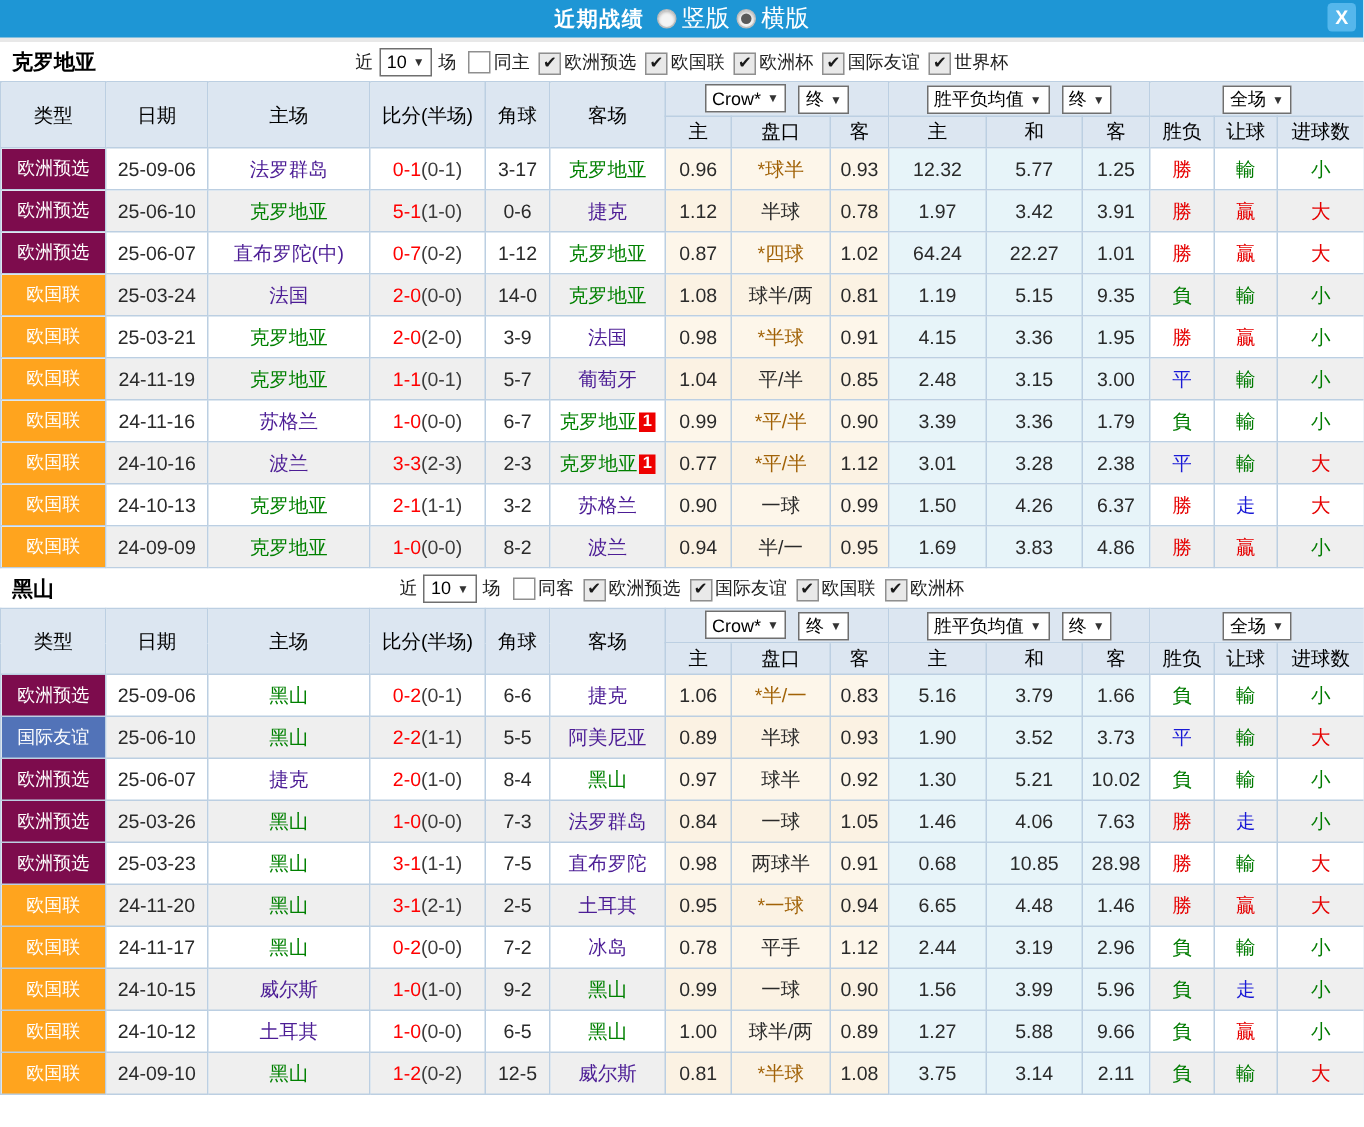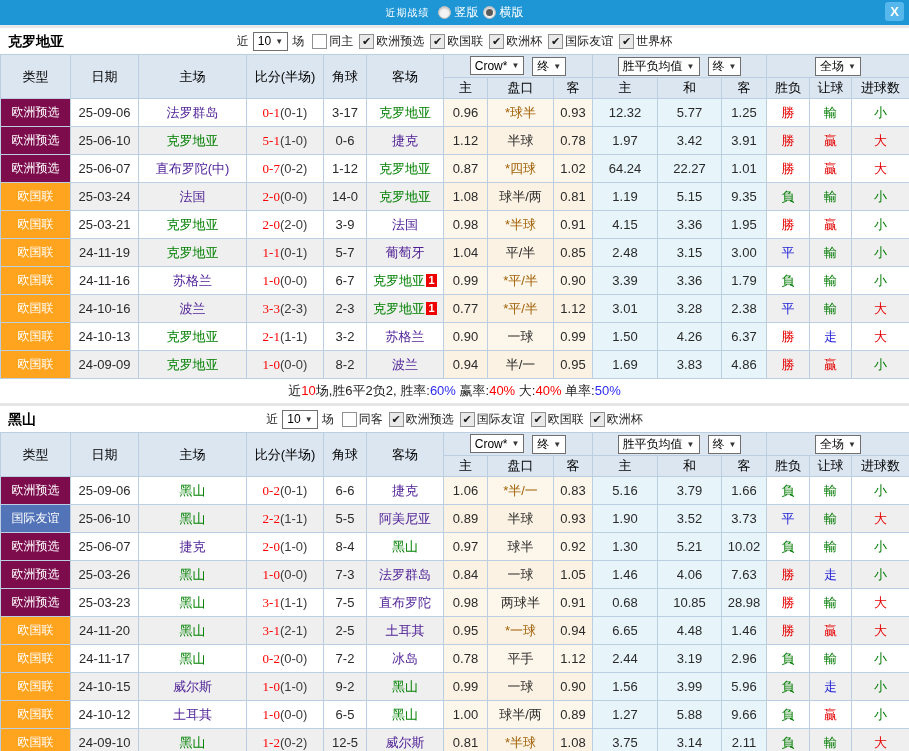--- a/index.html
+++ b/index.html
@@ -9,29 +9,29 @@
     -webkit-font-smoothing:antialiased;
   }
   .app{width:909px;height:751px;overflow:hidden;position:relative;}
 
   
   .titlebar{
     height:25px;background:var(--titlebar,#1E96D5);
     border-bottom:3px solid #e8e8e8;
     display:flex;align-items:center;justify-content:center;position:relative;
   }
-  .title{color:#fff;font-weight:normal;font-size:10px;letter-spacing:1px;}
+  .title{color:#fff;font-weight:bold;font-size:14px;letter-spacing:1px;}
   .radio-group{display:inline-flex;align-items:center;margin-left:8px;gap:4px;}
   .radio{
     width:11px;height:11px;border-radius:50%;
     background:#f4f4f4;border:1px solid #bcbcbc;display:inline-block;position:relative;
     box-shadow:inset 0 1px 2px rgba(0,0,0,.25);cursor:pointer;
   }
   .radio.sel::after{content:'';position:absolute;left:2px;top:2px;right:2px;bottom:2px;border-radius:50%;background:#5a5a5a;}
-  .radio-label{color:#fff;font-size:12px;cursor:pointer;}
+  .radio-label{color:#fff;font-size:16px;cursor:pointer;}
   .close{
     position:absolute;right:5px;top:2px;width:19px;height:19px;border-radius:3px;
     background:#55B7EC;color:#fff;font-weight:bold;font-size:13px;line-height:19px;
     text-align:center;cursor:pointer;
   }
 
   
   .section-hd{height:26px;position:relative;display:flex;align-items:center;justify-content:center;background:#fff;}
   .team{position:absolute;left:8px;top:0;line-height:26px;font-weight:bold;font-size:14px;color:#000;}
   .controls{display:inline-flex;align-items:center;font-size:12px;color:#222;}
@@ -57,21 +57,21 @@
   tr.even td.plain{background:#EFEFEF;}
   td.cream{background:var(--cream,#FDF6EA);}
   tr.even td.cream{background:#FBF2E3;}
   td.lblue{background:var(--lightblue,#E7F4F9);}
   td.type{color:#fff;font-size:12px;}
   td.t-q{background:var(--type-qualifier,#7D0C4D);}
   td.t-n{background:var(--type-nations,#FFA41E);}
   td.t-f{background:var(--type-friendly,#5273B8);}
   td.team-cell{color:#4c1d95;}
   td.team-cell.focal{color:var(--focal-team,#008000);}
-  .ft{color:var(--score,#FF0000);font-family:Liberation Serif, serif;}
+  .ft{color:var(--score,#FF0000);}
   .ht{color:#3c3c3c;}
   td.hc.star{color:#a16207;}
   td.res{font-size:13px;}
   .c-red{color:#E60000;}
   .c-green{color:#007B00;}
   .c-blue{color:#1A1AD6;}
   .badge{
     display:inline-block;background:#EE0000;color:#fff;font-size:11px;font-weight:bold;
     height:13px;line-height:13px;min-width:9px;padding:0 1px;margin-left:1px;vertical-align:1px;
   }
@@ -346,21 +346,20 @@
             <td class="cream">0.95</td>
             <td class="lblue">1.69</td>
             <td class="lblue">3.83</td>
             <td class="lblue">4.86</td>
             <td class="plain res c-red">勝</td>
             <td class="plain res c-red">贏</td>
             <td class="plain res c-green">小</td>
           </tr>
         </tbody>
     </table>
-    <div class="summary"><span class="sm-k">近</span><span class="sm-r">10</span><span class="sm-k">场,胜6平2负2, 胜率:</span><span class="sm-b">60%</span><span class="sm-k"> 赢率:</span><span class="sm-r">40%</span><span class="sm-k"> 大:</span><span class="sm-r">40%</span><span class="sm-k"> 单率:</span><span class="sm-b">50%</span></div>
   </div>
 
   <div class="section">
     <div class="section-hd">
       <span class="team">黑山</span>
       <span class="controls">
         <span>近</span>
         <span class="selbox">
           <span>10</span>
           <span class="arr">▼</span>

